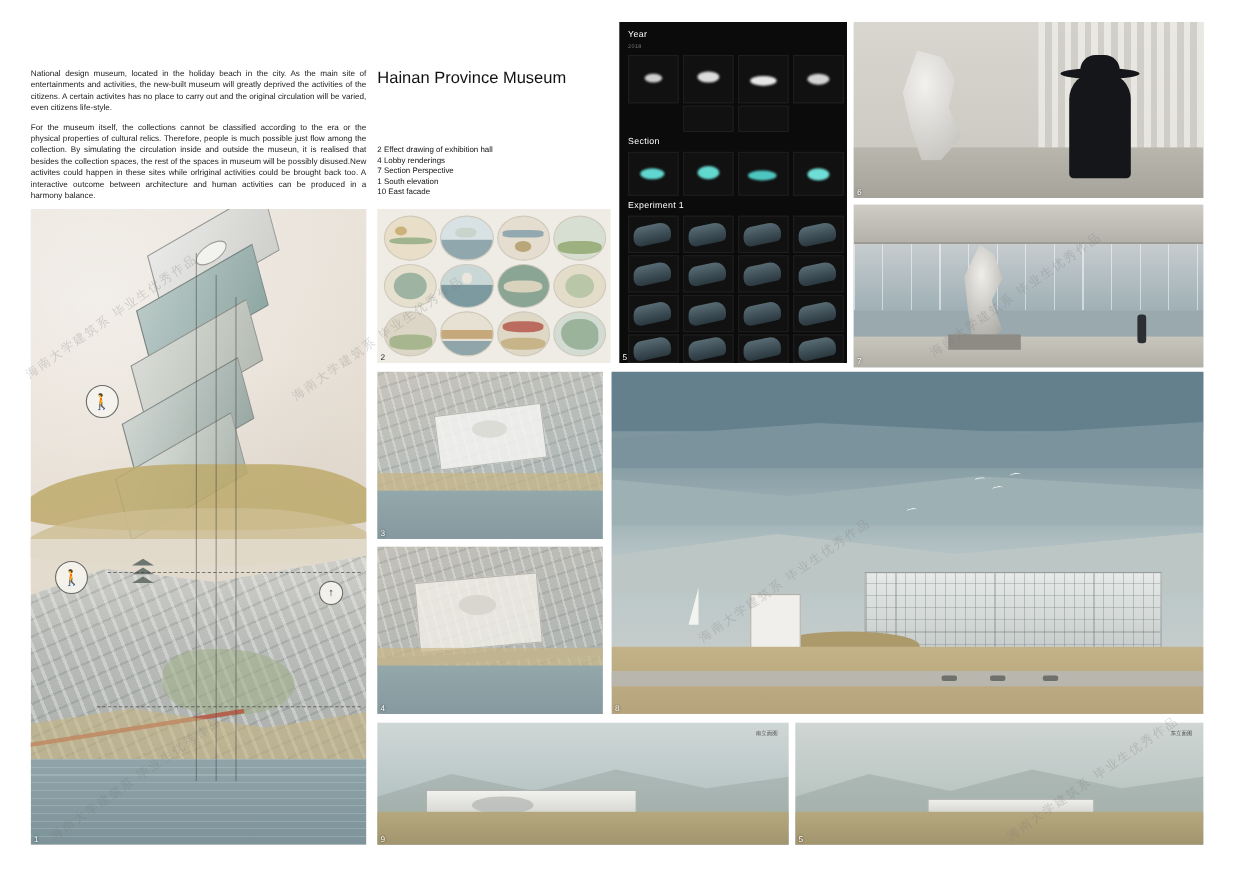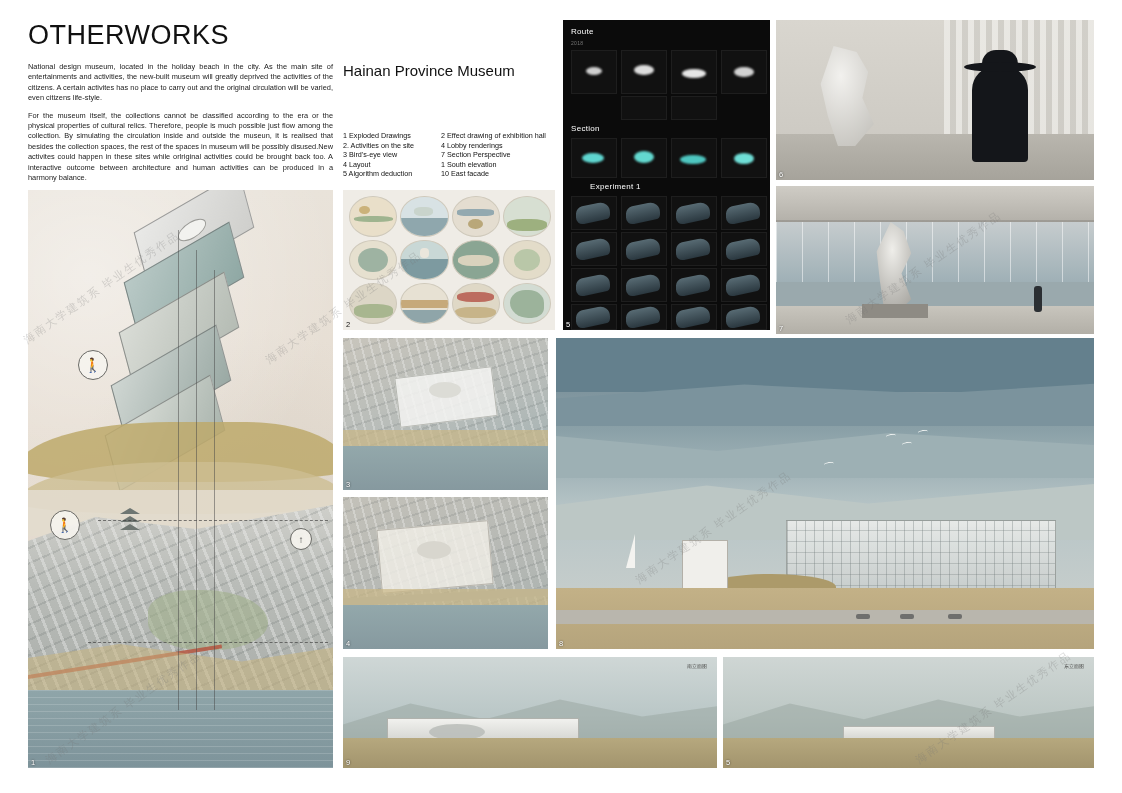--- a/index.html
+++ b/index.html
@@ -220,37 +220,30 @@
 
   
   .wm{position:absolute;color:rgba(120,120,120,.28);font-size:11px;
       letter-spacing:2px;transform:rotate(-35deg);white-space:nowrap;pointer-events:none;}
 </style>
 </head>
 <body>
 
 <div class="board">
 
-  <div class="main-title">OTHERWORKS</div>
 
   <div class="desc">
     <p>National design museum, located in the holiday beach in the city. As the main site of entertainments and activities, the new-built museum will greatly deprived the activities of the citizens. A certain activites has no place to carry out and the original circulation will be varied, even citizens life-style.</p>
     <p>For the museum itself, the collections cannot be classified according to the era or the physical properties of cultural relics. Therefore, people is much possible just flow among the collection. By simulating the circulation inside and outside the museun, it is realised that besides the collection spaces, the rest of the spaces in museum will be possibly disused.New activites could happen in these sites while orlriginal activities could be  brought back too. A interactive outcome between architecture and human activities can be produced in a harmony balance.</p>
   </div>
 
   <div class="proj-title">Hainan Province Museum</div>
 
   <div class="legend">
-    <div class="col c1">
-      <div>1 Exploded Drawings</div>
-      <div>2. Activities on the site</div>
-      <div>3 Bird's-eye view</div>
-      <div>4 Layout</div>
-      <div>5 Algorithm deduction</div>
-    </div><div class="col c2">
+    <div class="col c2">
       <div>2 Effect drawing of exhibition hall</div>
       <div>4 Lobby renderings</div>
       <div>7 Section Perspective</div>
       <div>1 South elevation</div>
       <div>10 East facade</div>
     </div>
   </div>
 
   <div class="panel" id="p1">
     <div class="grain"></div>
@@ -339,24 +332,24 @@
         <i style="left:6%;top:58%;width:88%;height:30%;background:#c7b489;border-radius:40%;"></i>
         </div>
       <div class="circ" style="background:#d3dcd3;">
         <i style="left:14%;top:14%;width:72%;height:72%;background:#9cb39b;border-radius:50% 50% 40% 60%;"></i>
         </div>
     </div>
     <div class="pnum dark">2</div>
   </div>
 
   <div class="panel" id="p3">
-    <div class="blk-label" style="left:8px;top:7px;font-size:8px;">Route</div>
+    <div class="blk-label" style="left:8px;top:7px;font-size:8px;">Year</div>
     <div class="blk-label" style="left:8px;top:20px;font-size:5px;color:#777;">2018</div>
     <div class="blk-label" style="left:8px;top:104px;font-size:8px;">Section</div>
-    <div class="blk-label" style="left:8px;top:162px;font-size:8px;margin-left:19px;">Experiment 1</div>
+    <div class="blk-label" style="left:8px;top:162px;font-size:8px;">Experiment 1</div>
 
     <div class="minicell" style="left:8px;top:30px;width:44px;height:42px;">
       <span class="spark" style="left:14px;top:16px;width:16px;height:8px;background:#cfcfcf;"></span>
       </div>
     <div class="minicell" style="left:58px;top:30px;width:44px;height:42px;">
       <span class="spark" style="left:12px;top:14px;width:20px;height:10px;background:#dcdcdc;"></span>
       </div>
     <div class="minicell" style="left:108px;top:30px;width:44px;height:42px;">
       <span class="spark" style="left:10px;top:18px;width:24px;height:9px;background:#e6e6e6;"></span>
       </div>

